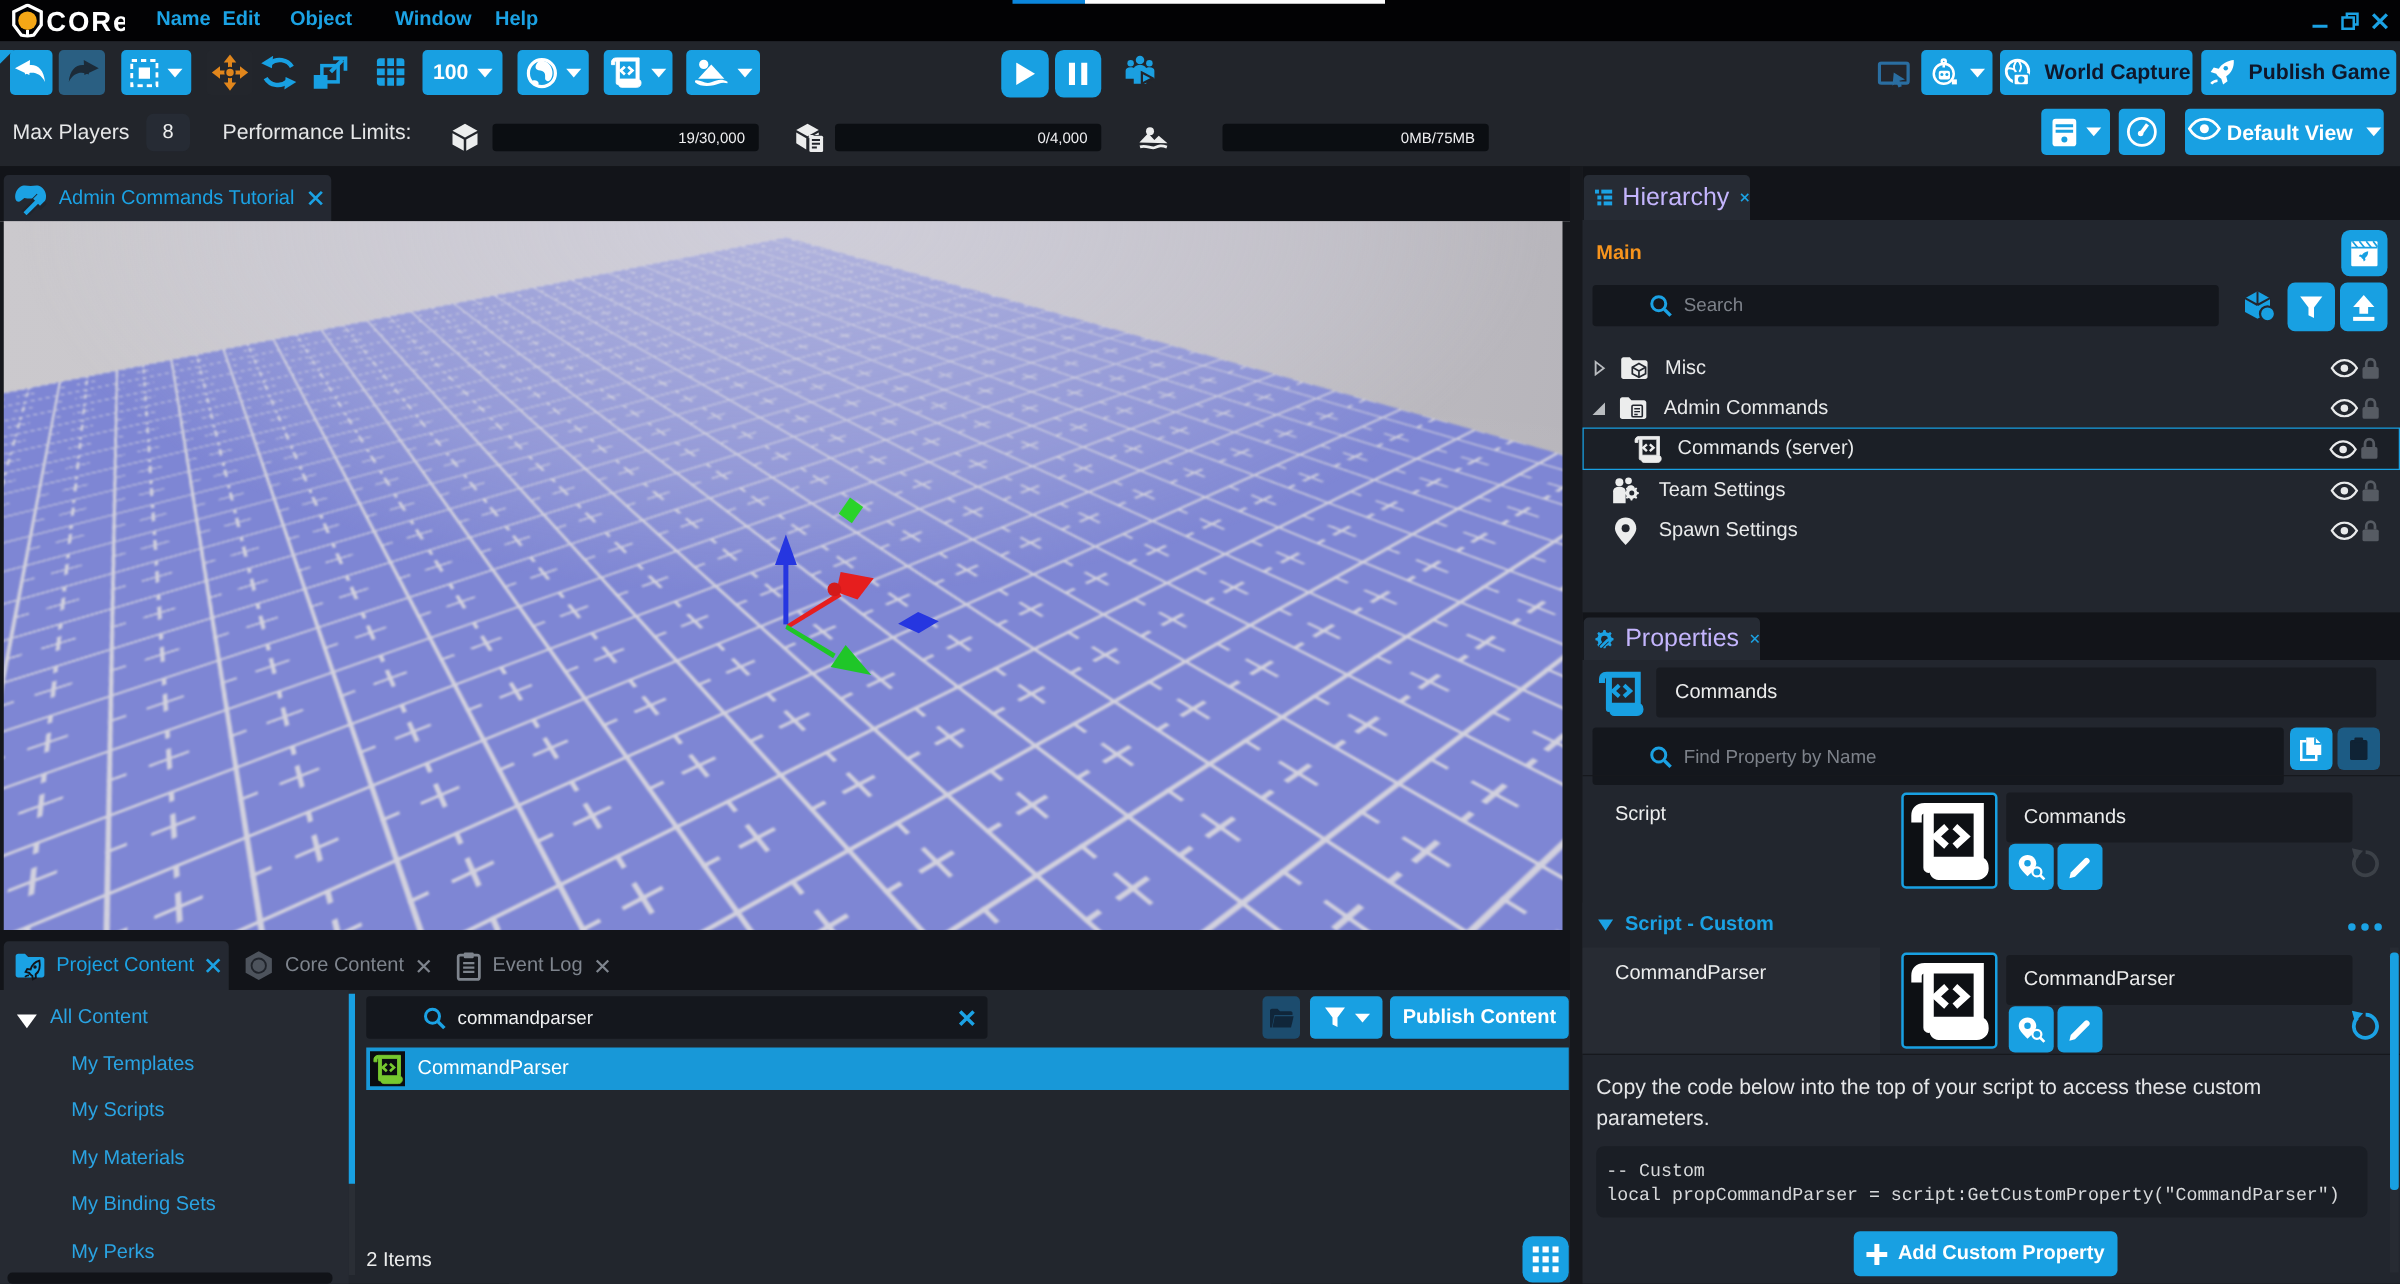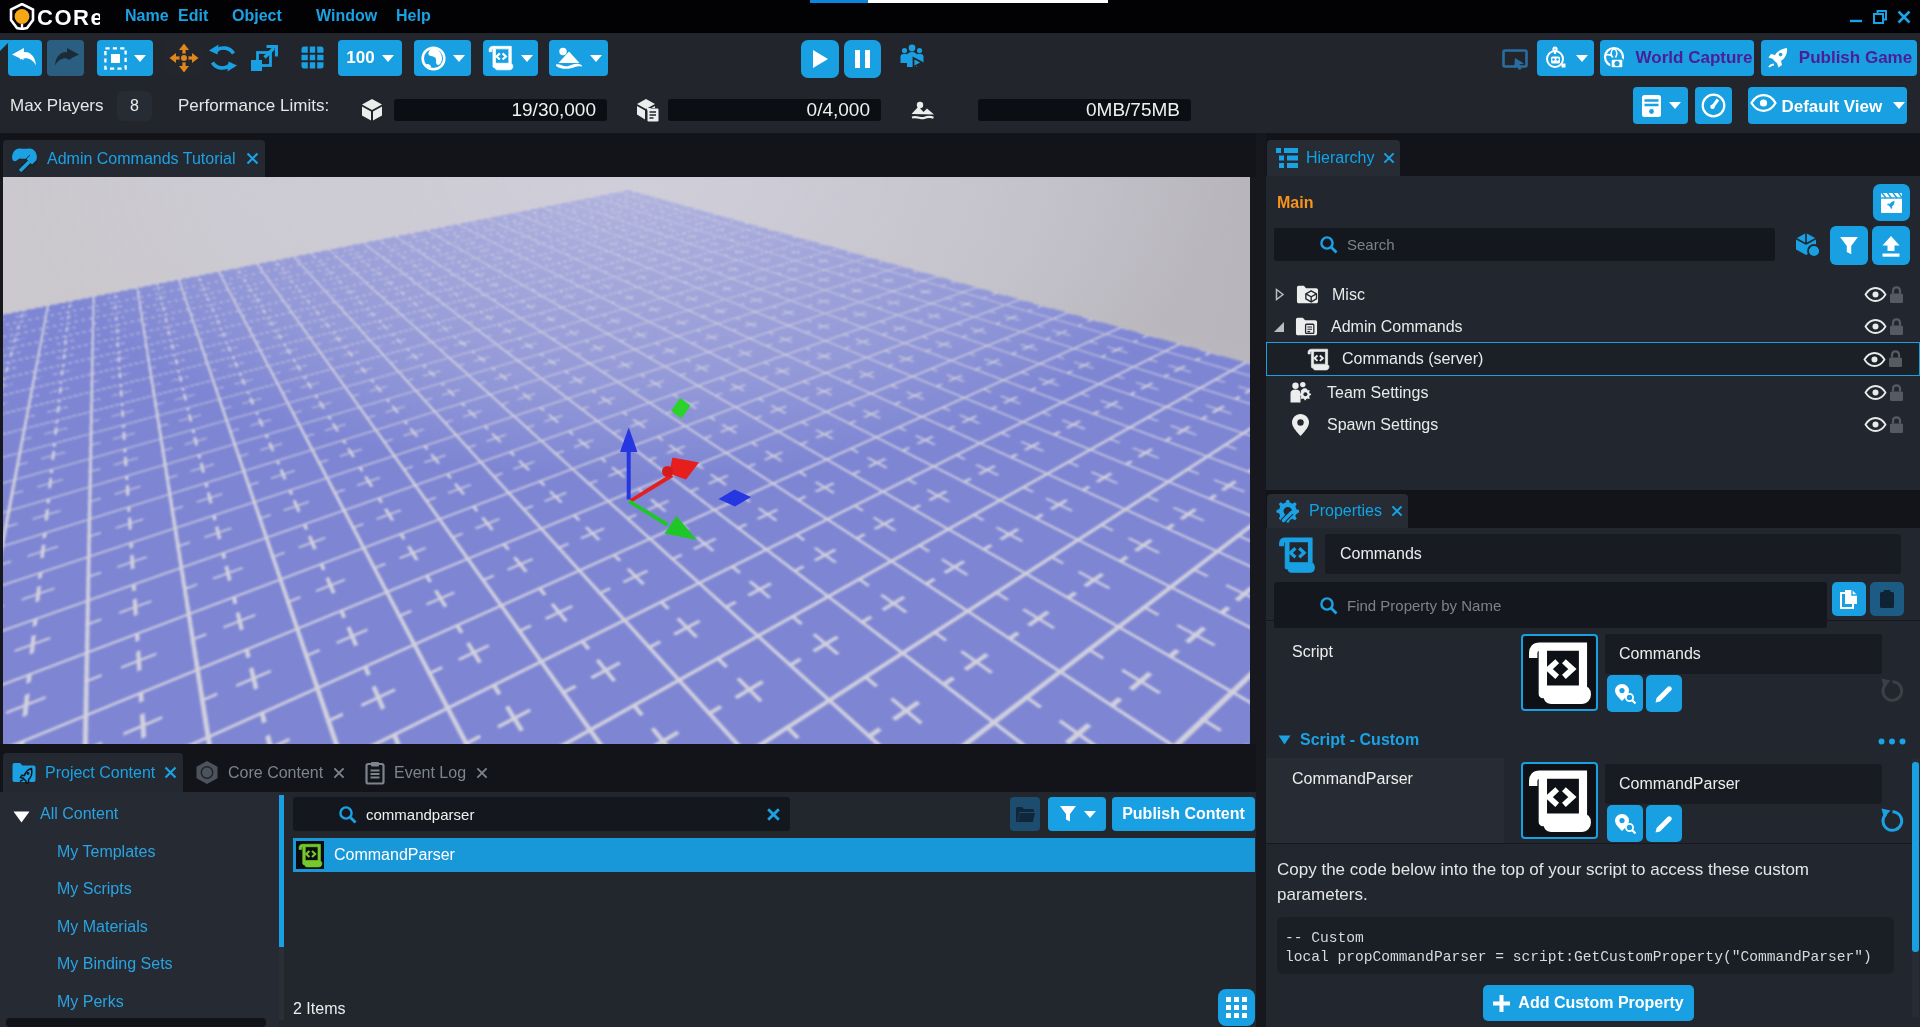--- a/index.html
+++ b/index.html
@@ -21,24 +21,24 @@
 #menubar .mi { position:absolute; top:7px; color:#1ba2e4; font-size:16px; font-weight:bold; }
 #topstrip1 { position:absolute; left:810px; top:0; width:58px; height:3px; background:#0b86dd; }
 #topstrip2 { position:absolute; left:868px; top:0; width:240px; height:3px; background:#fdfdfd; }
 
 #winbtns { position:absolute; right:8px; top:9px; display:flex; gap:8px; align-items:center; }
 
 #toolbar { position:absolute; left:0; top:33px; width:1920px; height:100px; background:#22252b; }
 #corner { position:absolute; left:0; top:7px; width:0; height:0;
   border-top:11px solid #18a0e2; border-right:11px solid transparent; }
 .tbtn { position:absolute; top:7px; height:36px; background:var(--blue); border-radius:4px;
-  display:flex; align-items:center; justify-content:center; gap:7px; color:#4c1d95; }
+  display:flex; align-items:center; justify-content:center; gap:7px; color:#0f172a; }
 .tbtn.dark { background:#23262c; }
 .bar { position:absolute; top:66px; height:22px; background:#0b0e12; border-radius:3px;
-  color:#f0f0f2; font-size:19px; text-align:right; line-height:22px; padding-right:11px; }
+  color:#f0f0f2; font-size:12px; text-align:right; line-height:22px; padding-right:11px; }
 .lbl { position:absolute; color:#e6e7e8; font-size:17px; top:63px; }
 .rowb { position:absolute; top:54px; height:37px; background:var(--blue); border-radius:4px;
   display:flex; align-items:center; justify-content:center; gap:8px; color:#fff; }
 
 #ltabs { position:absolute; left:0; top:133px; width:1256px; height:44px; background:#121419; }
 #vtab { position:absolute; left:3px; top:7px; width:262px; height:37px; background:#242831;
   border-radius:4px 4px 0 0; display:flex; align-items:center; }
 #viewport { position:absolute; left:0; top:177px; width:1256px; height:567px;
   background:#c5c3c8; overflow:hidden; }
 #vpedgeL { position:absolute; left:0; top:177px; width:3px; height:567px; background:#16181d; }
@@ -59,21 +59,21 @@
 #bpanel { position:absolute; left:0; top:792px; width:1256px; height:235px; background:#22262d; }
 #btree { position:absolute; left:0; top:0; width:279px; height:235px; background:#262a32; }
 .treeitem { position:absolute; color:#2aa3e2; font-size:16px; }
 
 #rdiv { position:absolute; left:1256px; top:133px; width:10px; height:894px; background:#16181d; }
 #hpanel { position:absolute; left:1266px; top:133px; width:654px; height:357px; background:#22262e; }
 #htabstrip { position:absolute; left:0; top:0; width:654px; height:43px; background:#121419; }
 #ppanel { position:absolute; left:1266px; top:490px; width:654px; height:537px; background:#22262e; }
 #ptabstrip { position:absolute; left:0; top:0; width:654px; height:38px; background:#121419; }
 .ptab { position:absolute; left:1px; bottom:0; background:#262b34; border-radius:4px 4px 0 0;
-  display:flex; align-items:center; color:#0ea5e9; font-size:16px; }
+  display:flex; align-items:center; color:#c4b5fd; font-size:20px; }
 .hrow { position:absolute; left:0; width:654px; height:33px; display:flex; align-items:center;
   color:#e9eaeb; font-size:16px; }
 .eye { position:absolute; right:33px; }
 .lock { position:absolute; right:16px; }
 .inp { position:absolute; background:#14171d; border-radius:3px; color:#7d828a;
   font-size:15px; display:flex; align-items:center;padding-left:34px; }
 </style>
 </head>
 <body>
 <div id="page">

